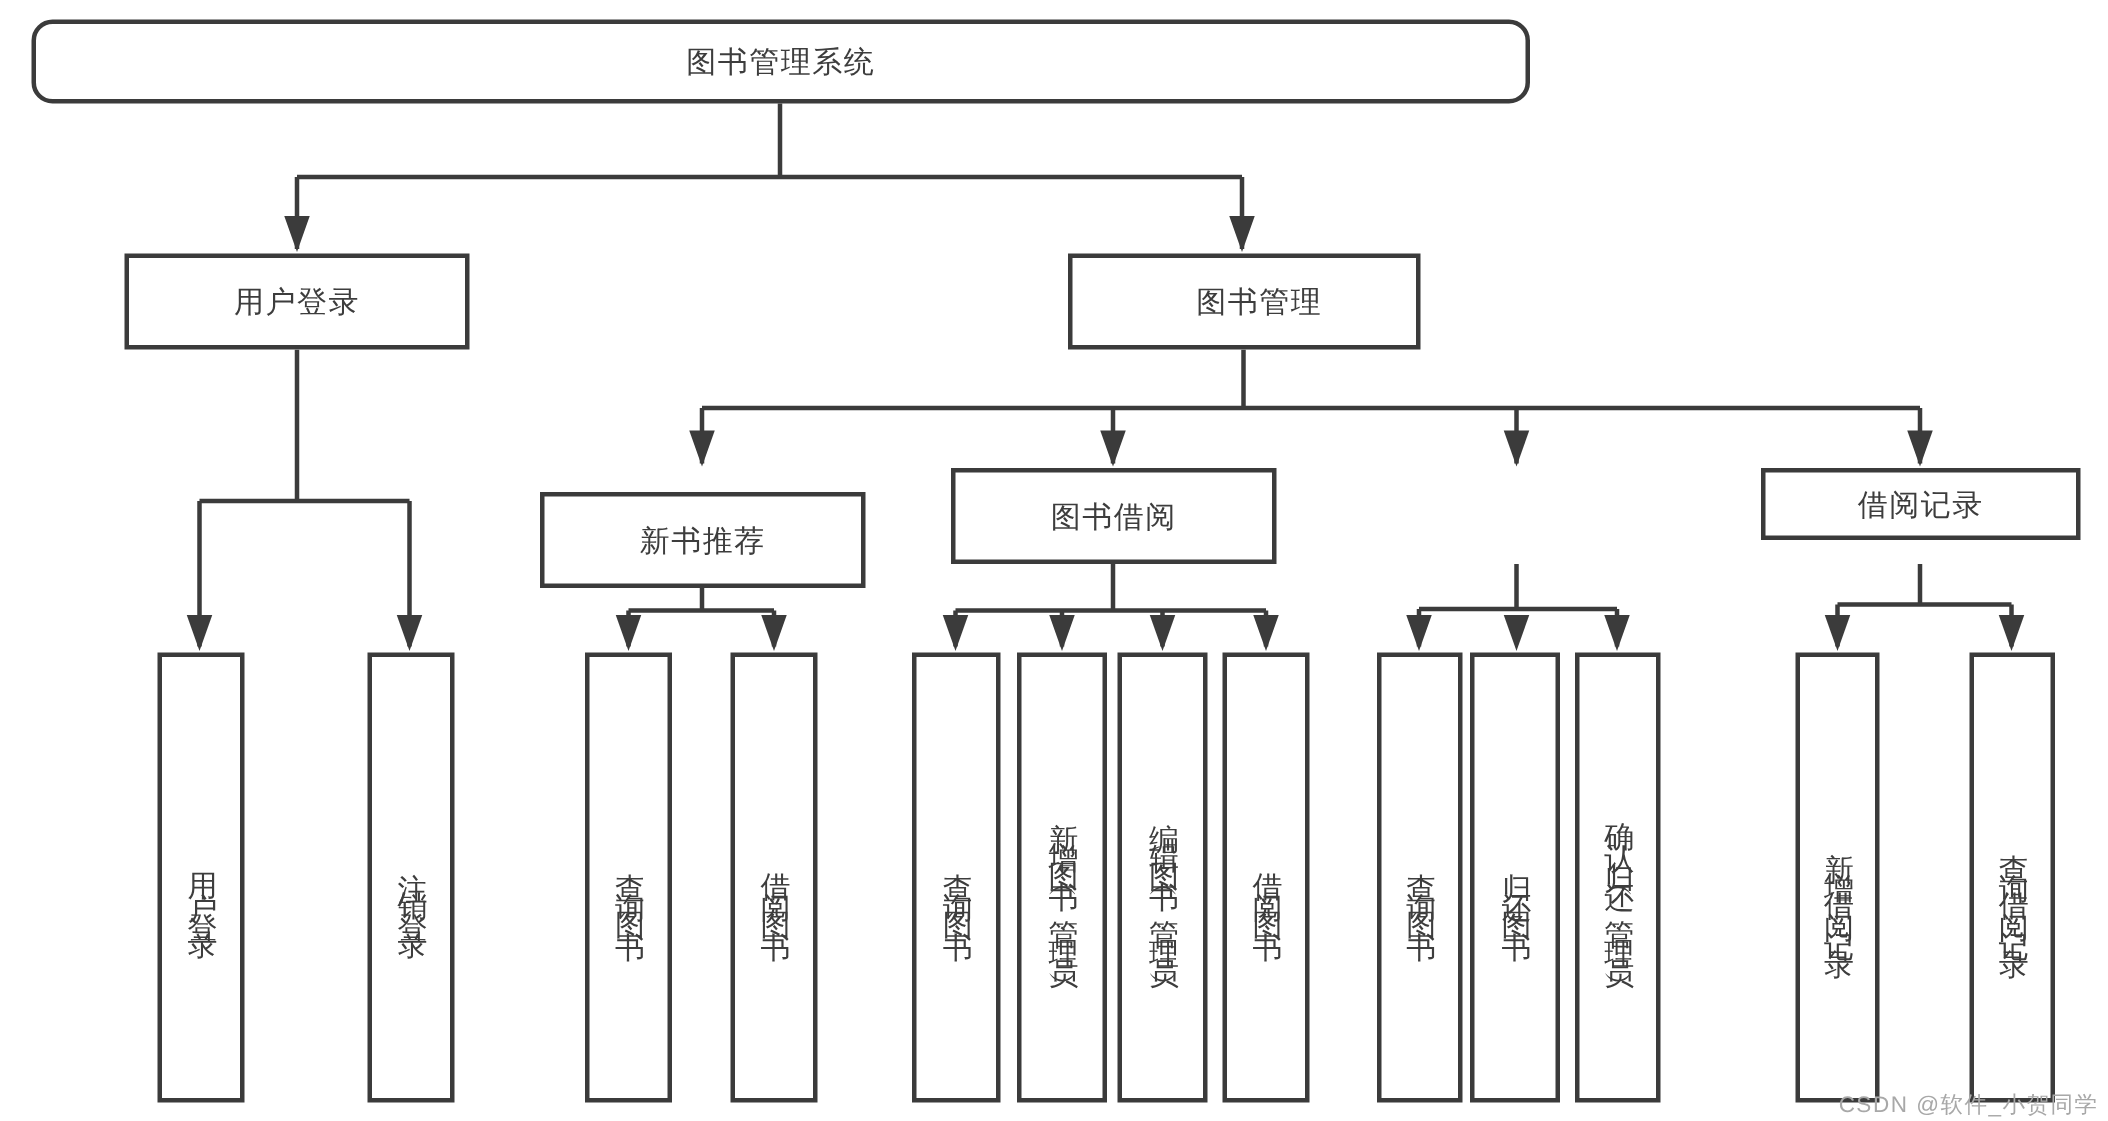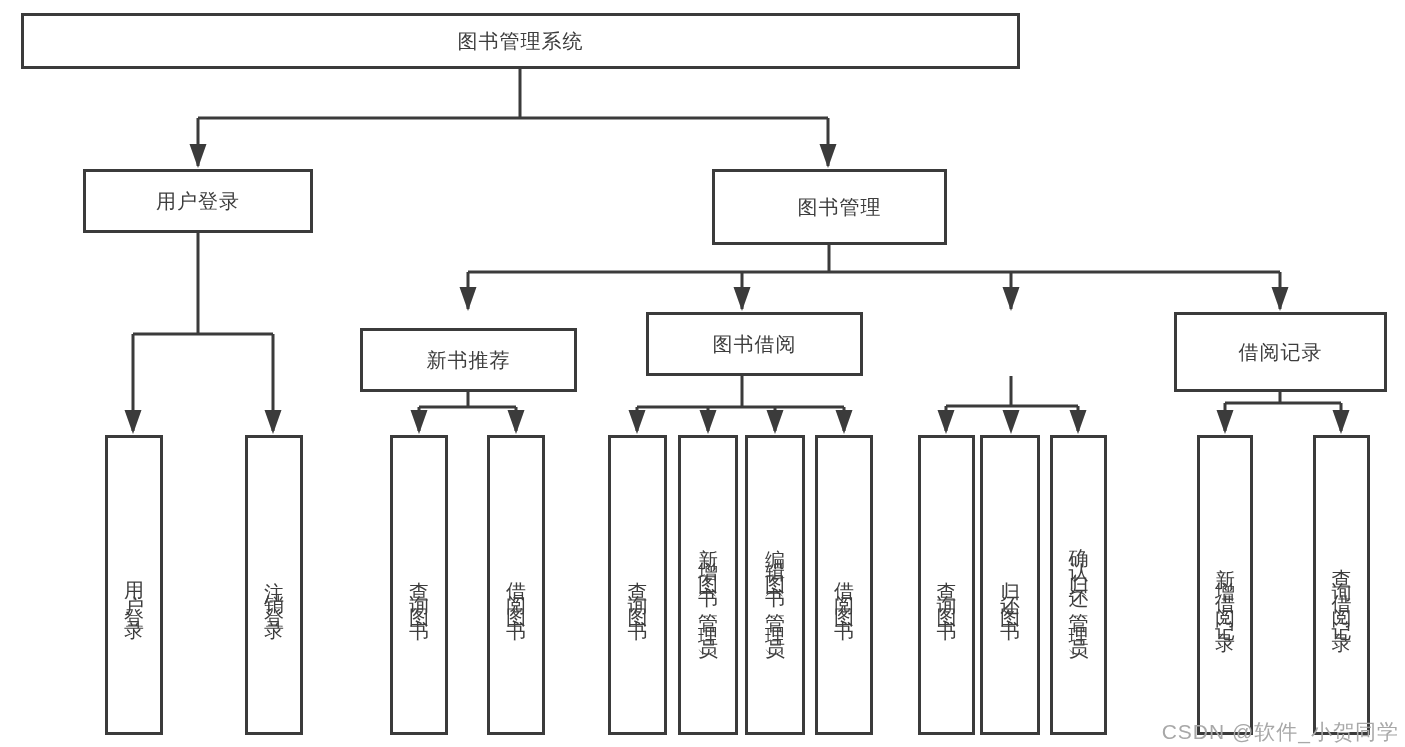--- a/index.html
+++ b/index.html
@@ -16,21 +16,21 @@
   }
   .h { font-size:20px; letter-spacing:1px; }
   .v { font-size:20px; }
   .v .lbl {
     writing-mode:vertical-rl; text-orientation:mixed;
     letter-spacing:13px; margin-bottom:-13px; line-height:1.15;
     white-space:nowrap;
   }
   .watermark {
     position:absolute; right:6px; bottom:1px;
-    font-size:21px; color:#a8a8a8; letter-spacing:1px;
+    font-size:15px; color:#a8a8a8; letter-spacing:1px;
   }
 </style>
 </head>
 <body>
 
 <div class="canvas">
 
   <svg class="connectors" viewBox="0 0 1405 747" xmlns="http://www.w3.org/2000/svg">
     <defs>
       <path id="arrowhead" d="M -8.5 -24 L 8.5 -24 L 0 0 Z" fill="#3b3b3b"></path>
@@ -60,38 +60,38 @@
       <use href="#arrowhead" x="775" y="434"></use>
       <use href="#arrowhead" x="844" y="434"></use>
       <use href="#arrowhead" x="946" y="434"></use>
       <use href="#arrowhead" x="1011" y="434"></use>
       <use href="#arrowhead" x="1078" y="434"></use>
       <use href="#arrowhead" x="1225" y="434"></use>
       <use href="#arrowhead" x="1341" y="434"></use>
     </g>
   </svg>
 
-  <div class="node h" style="left:21px; top:13px; width:999px; height:56px;">
+  <div class="node h" style="left:21px; top:13px; width:999px; height:56px;border-radius:14px;">
     <span class="lbl">图书管理系统</span>
   </div>
 
   <div class="node h" style="left:83px; top:169px; width:230px; height:64px;">
     <span class="lbl">用户登录</span>
   </div>
-  <div class="node h" style="left:712px; top:169px; width:235px; height:76px;padding-left:20px;">
+  <div class="node h" style="left:712px; top:169px; width:235px; height:64px;padding-left:20px;">
     <span class="lbl">图书管理</span>
   </div>
 
   <div class="node h" style="left:360px; top:312px; width:217px; height:64px;margin-top:16px;">
     <span class="lbl">新书推荐</span>
   </div>
-  <div class="node h" style="left:634px; top:312px; width:217px; height:64px;margin-left:12px;">
+  <div class="node h" style="left:634px; top:312px; width:217px; height:64px;">
     <span class="lbl">图书借阅</span>
   </div>
-  <div class="node h" style="left:1174px; top:312px; width:213px; height:80px;text-align:right;">
+  <div class="node h" style="left:1174px; top:312px; width:213px; height:48px;text-align:right;">
     <span class="lbl">借阅记录</span>
   </div>
 
   <div class="node v" style="left:105px; top:435px; width:58px; height:300px;">
     <span class="lbl">用户登录</span>
   </div>
   <div class="node v" style="left:245px; top:435px; width:58px; height:300px;">
     <span class="lbl">注销登录</span>
   </div>
 

